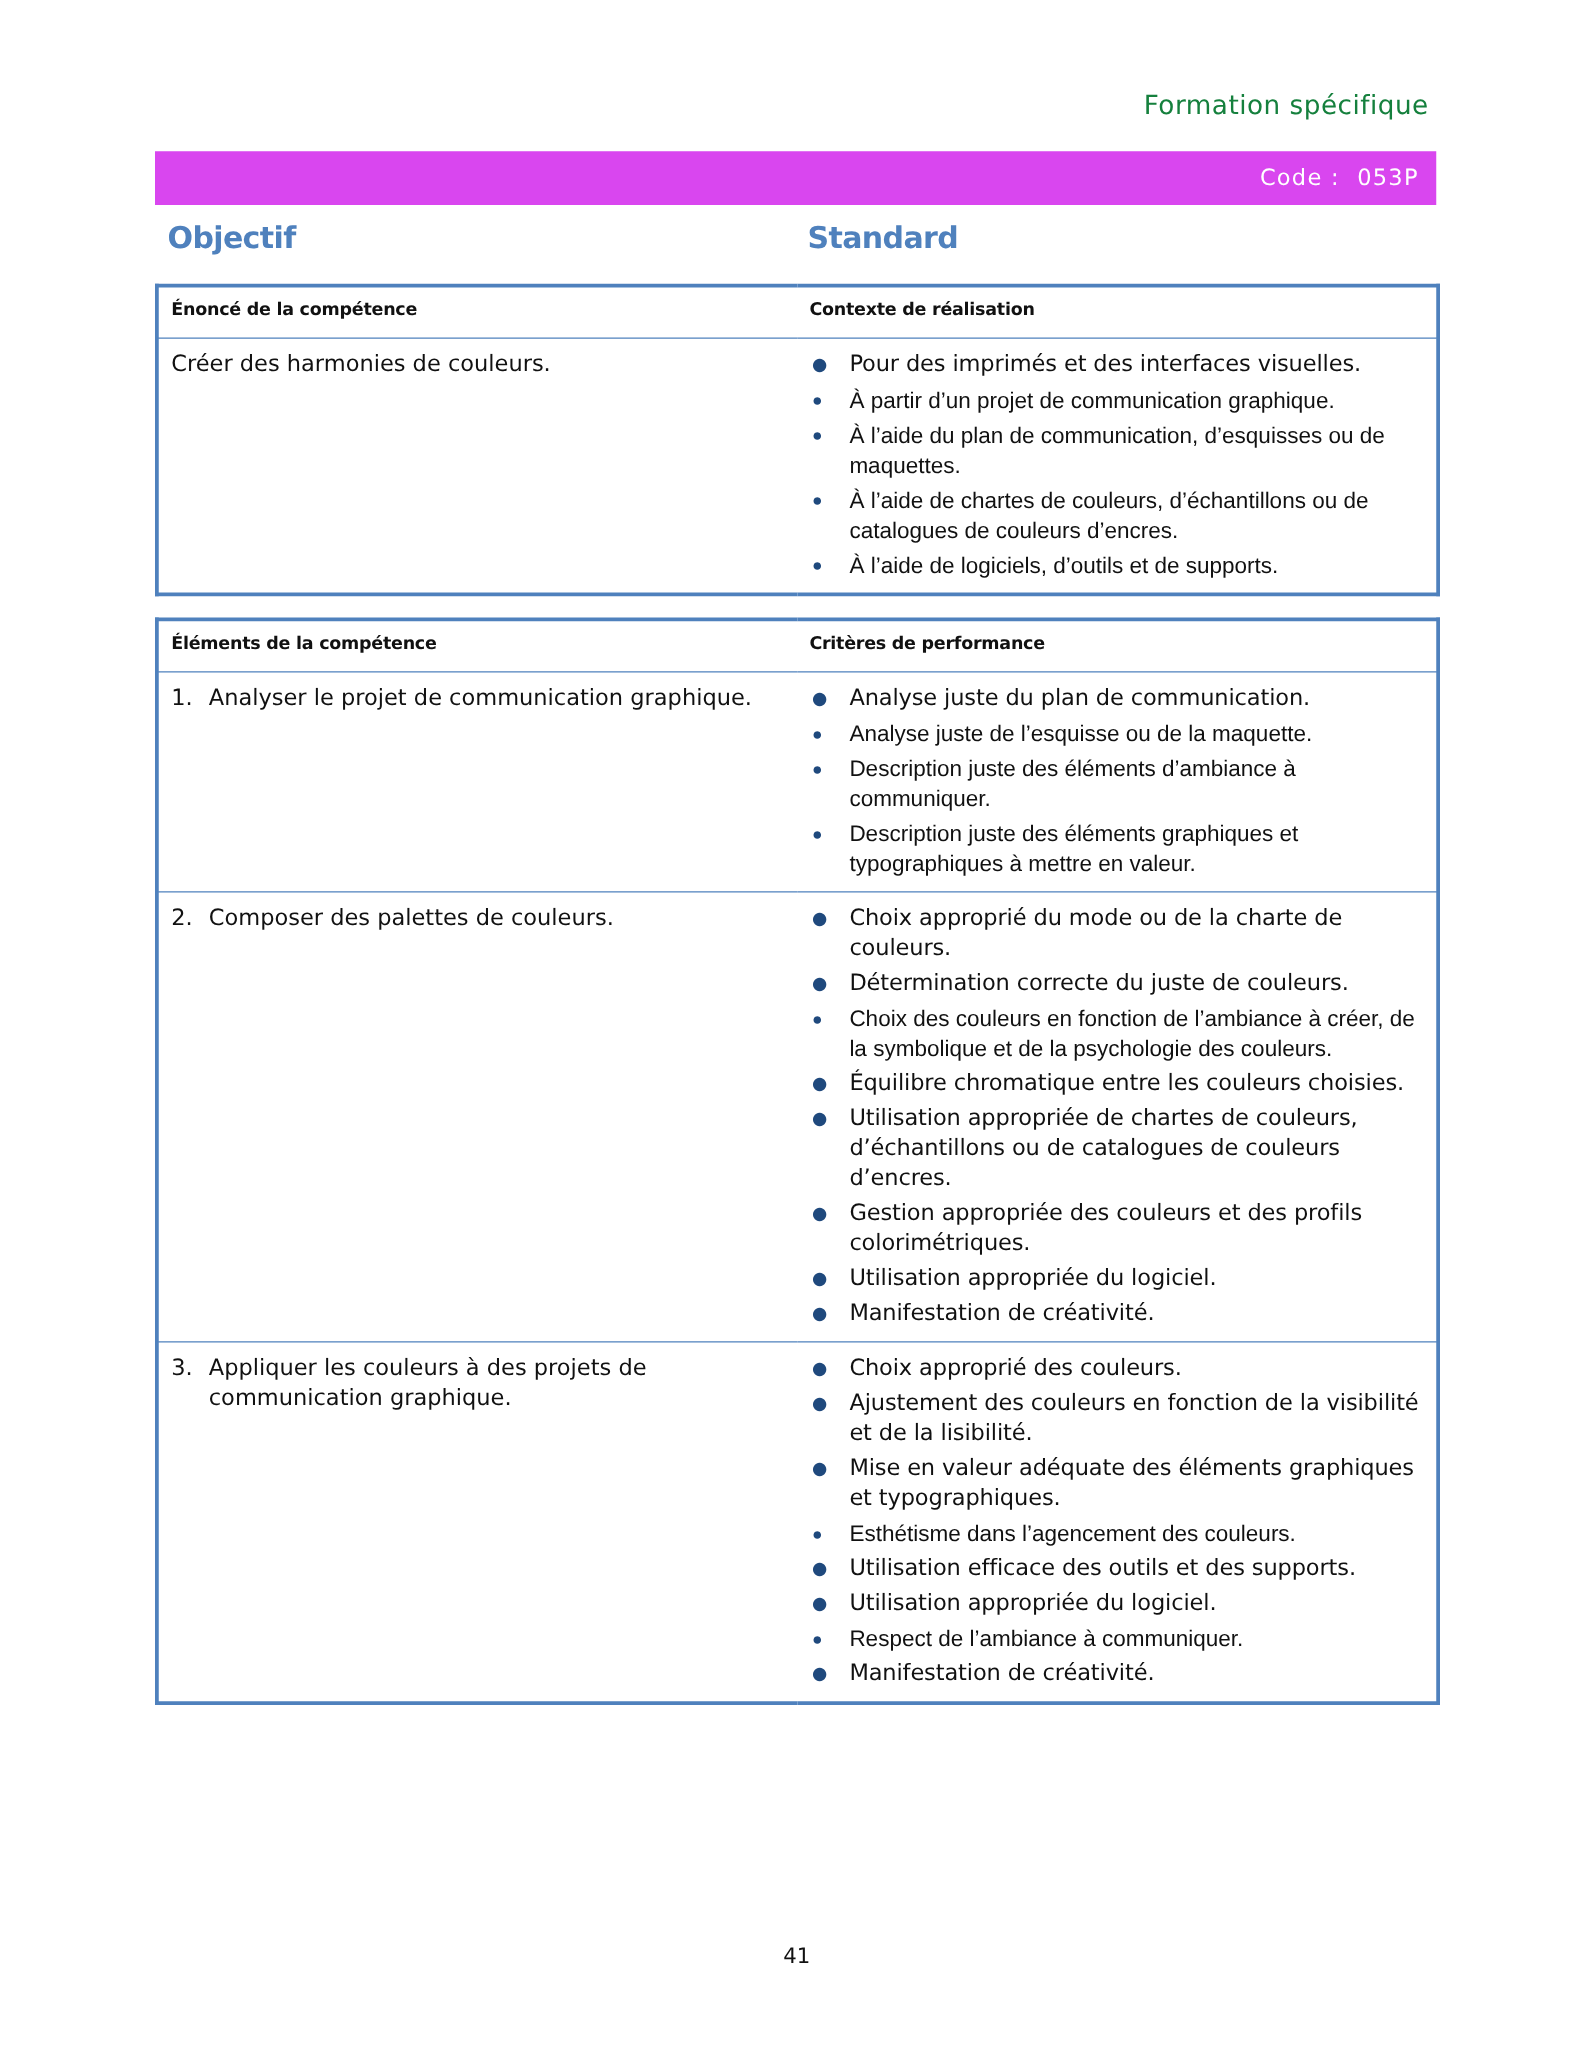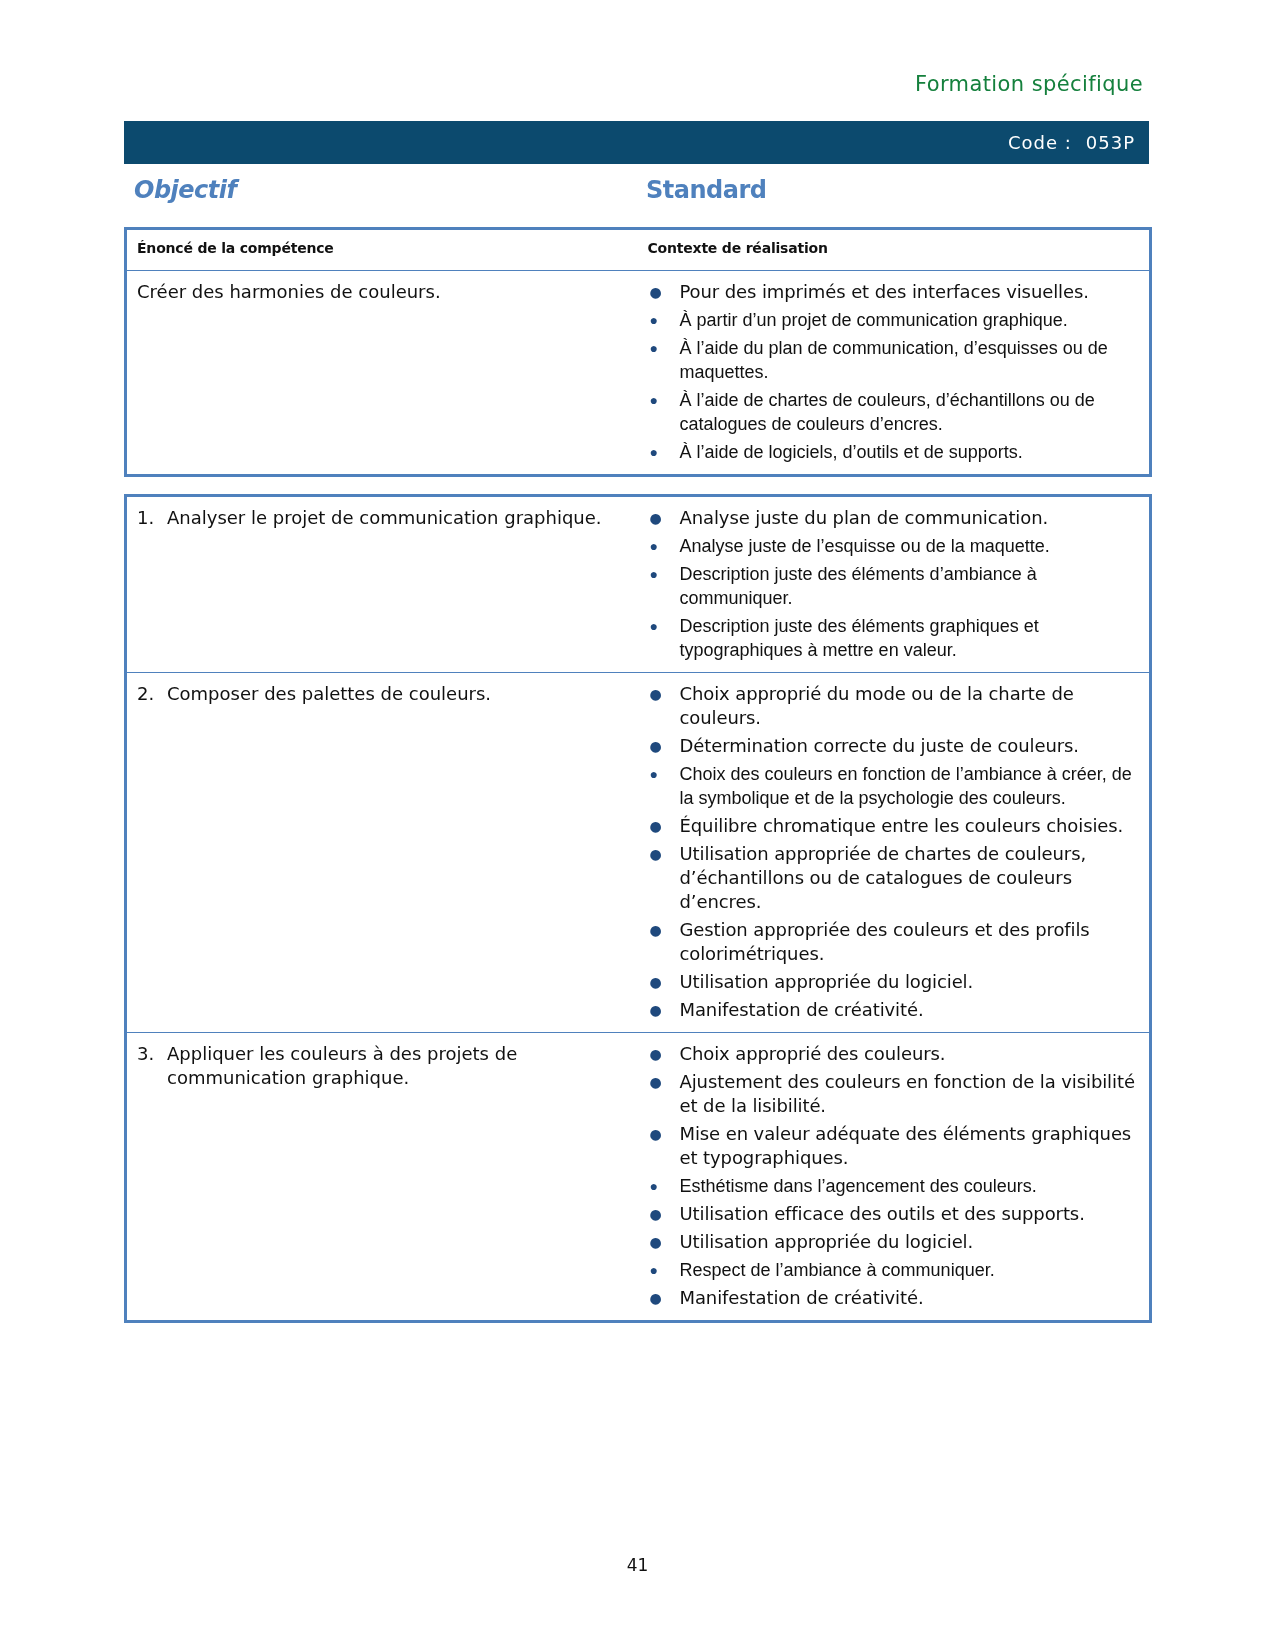--- a/index.html
+++ b/index.html
@@ -1,28 +1,28 @@
 <!DOCTYPE html>
 <html><head>
 <meta charset="utf-8">
 <style>
   html, body { margin: 0; padding: 0; background: #ffffff; }
   body { width: 1275px; height: 1650px; position: relative; overflow: hidden;
          font-family: "DejaVu Sans", sans-serif; color: #111; }
   .page-header-title { position: absolute; right: 132px; top: 72px; font-size: 21px;
          color: #15803d; letter-spacing: 0.4px; }
   .code-band { position: absolute; left: 124px; top: 121px; width: 1025px; height: 43px;
-         background: #0c4a6e; color: #ffffff; display: flex; align-items: center;
+         background: #d946ef; color: #ffffff; display: flex; align-items: center;
          justify-content: flex-end; box-sizing: border-box; padding-right: 14px;
          font-size: 18px; letter-spacing: 1px; }
   .code-band .code-label { margin-right: 14px; }
   .section-titles { position: absolute; left: 124px; top: 176px; width: 1025px; height: 40px; }
   .section-title { position: absolute; top: 0; font-size: 24px; font-weight: bold;
          color: #4f81bd; letter-spacing: -0.5px; }
-  .section-title.left { left: 10px; font-style: italic; }
+  .section-title.left { left: 10px; }
   .section-title.right { left: 522px; }
 
   table.comp { position: absolute; left: 124px; width: 1025px; border-collapse: collapse;
          border: 3px solid #4f81bd; table-layout: fixed; }
   table.comp td, table.comp th { vertical-align: top; padding: 0; }
   table.comp th { text-align: left; font-weight: bold; font-size: 14px; height: 42px;
          padding: 10px 10px 0 10px; box-sizing: border-box; border-bottom: 1px solid #4f81bd;
          letter-spacing: -0.2px; }
   table.comp tr.row td { border-bottom: 1px solid #4f81bd; margin-top: 24px; }
   table.comp tr.row:last-child td { border-bottom: none; }
@@ -96,20 +96,24 @@
   </tr>
 </tbody>
   </table>
 
 <table class="comp" style="top:494px;">
   <colgroup>
       <col class="c1">
       <col class="c2">
     </colgroup>
   <tbody>
+      <tr>
+    <th>Éléments de la compétence</th>
+    <th>Critères de performance</th>
+  </tr>
 
   <tr class="row">
     <td>
       <div class="cell-left num-item">
         <span class="num">1.</span>
         <span>Analyser le projet de communication graphique.</span>
       </div>
     </td>
     <td>
       <ul class="bullets">

